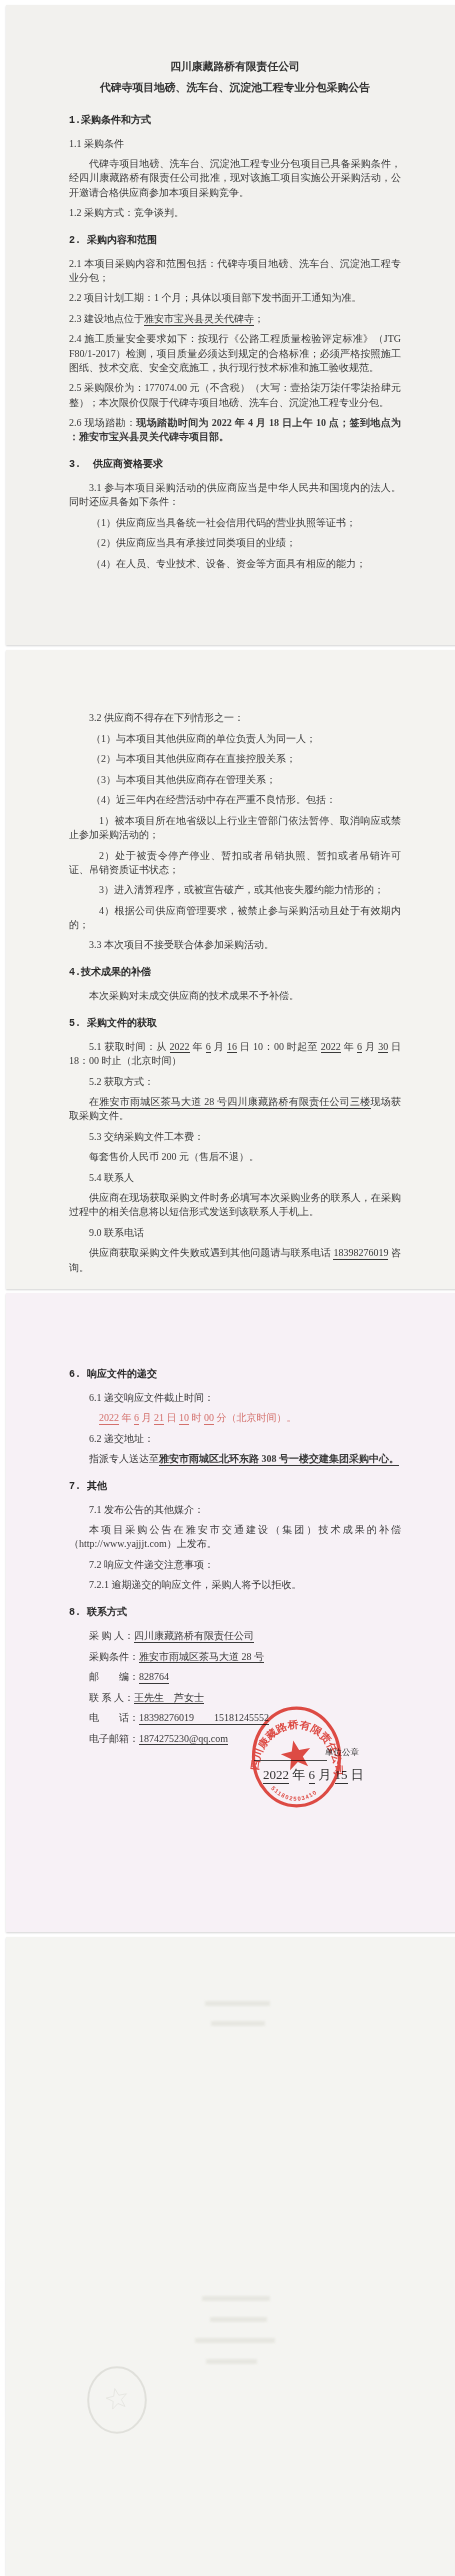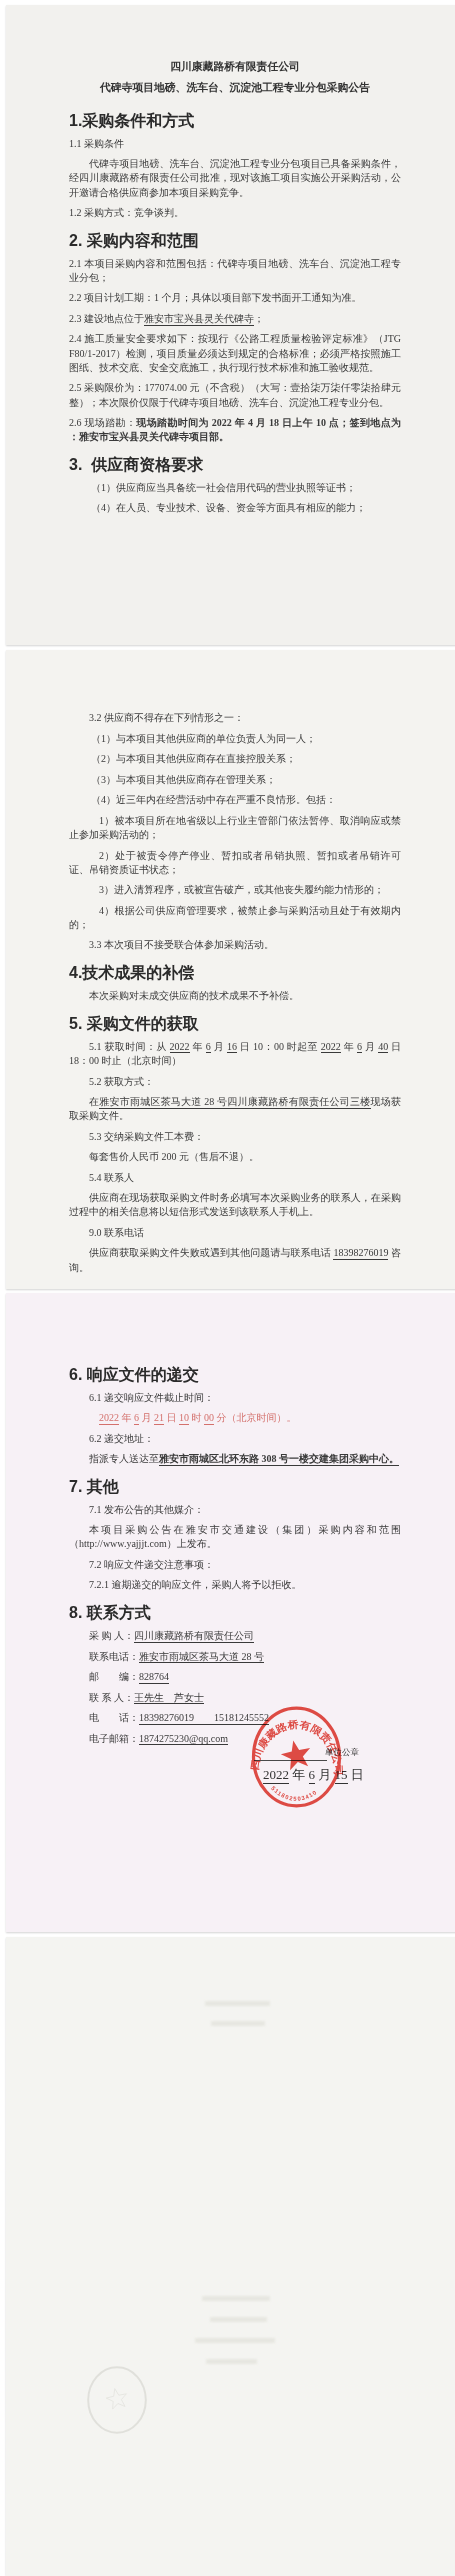--- a/index.html
+++ b/index.html
@@ -15,21 +15,21 @@
   .content{padding:0 60px 0 63px;}
   #page1 .content{padding-top:51px;}
   #page2 .content{padding-top:55px;}
   #page3 .content{padding-top:61px;}
   .titleblock{margin-bottom:15px;}
   .title{
     text-align:center;font-family:"Liberation Sans",sans-serif;font-weight:700;
     font-size:10.8px;line-height:21px;color:#333;margin:0;white-space:pre-wrap;
   }
   .h{
-    font-family:Liberation Sans, sans-serif;font-weight:700;font-size:16px;
+    font-family:Liberation Mono, monospace;font-weight:700;font-size:10px;
     color:#2b2b2b;line-height:15px;margin:12.5px 0 9px;white-space:pre-wrap;
   }
   p.t{font-size:10px;line-height:14.2px;margin:6.3px 0;text-align:justify;white-space:pre-wrap;}
   .i2{text-indent:2em;}
   .i22{text-indent:2.2em;}
   .i3{text-indent:3em;}
   .u{border-bottom:0.6px solid currentColor;padding-bottom:0.6px;}
   .bold{font-weight:700;}
   .red{color:#d4706c;}
   
@@ -58,21 +58,23 @@
 
     <h2 class="h">2. 采购内容和范围</h2>
     <p class="t">2.1 本项目采购内容和范围包括：代碑寺项目地磅、洗车台、沉淀池工程专业分包；</p>
     <p class="t">2.2 项目计划工期：1 个月；具体以项目部下发书面开工通知为准。</p>
     <p class="t"><span>2.3 建设地点位于</span><span class="u">雅安市宝兴县灵关代碑寺</span><span>；</span></p>
     <p class="t">2.4 施工质量安全要求如下：按现行《公路工程质量检验评定标准》（JTG F80/1-2017）检测，项目质量必须达到规定的合格标准；必须严格按照施工图纸、技术交底、安全交底施工，执行现行技术标准和施工验收规范。</p>
     <p class="t">2.5 采购限价为：177074.00 元（不含税）（大写：壹拾柒万柒仟零柒拾肆元整）；本次限价仅限于代碑寺项目地磅、洗车台、沉淀池工程专业分包。</p>
     <p class="t"><span>2.6 现场踏勘：</span><span class="bold">现场踏勘时间为 2022 年 4 月 18 日上午 10 点；签到地点为 ：雅安市宝兴县灵关代碑寺项目部。</span></p>
 
     <h2 class="h">3.  供应商资格要求</h2>
+    <p class="t i2">3.1 参与本项目采购活动的供应商应当是中华人民共和国境内的法人。同时还应具备如下条件：</p>
     <p class="t i22">（1）供应商应当具备统一社会信用代码的营业执照等证书；</p>
+    <p class="t i22">（2）供应商应当具有承接过同类项目的业绩；</p>
     <p class="t i22">（4）在人员、专业技术、设备、资金等方面具有相应的能力；</p>
   </div>
 </div>
 
 <div class="page" id="page2">
   <div class="content">
     <p class="t i2">3.2 供应商不得存在下列情形之一：</p>
     <p class="t i22">（1）与本项目其他供应商的单位负责人为同一人；</p>
     <p class="t i22">（2）与本项目其他供应商存在直接控股关系；</p>
     <p class="t i22">（3）与本项目其他供应商存在管理关系；</p>
@@ -80,21 +82,21 @@
     <p class="t i3">1）被本项目所在地省级以上行业主管部门依法暂停、取消响应或禁止参加采购活动的；</p>
     <p class="t i3">2）处于被责令停产停业、暂扣或者吊销执照、暂扣或者吊销许可证、吊销资质证书状态；</p>
     <p class="t i3">3）进入清算程序，或被宣告破产，或其他丧失履约能力情形的；</p>
     <p class="t i3">4）根据公司供应商管理要求，被禁止参与采购活动且处于有效期内的；</p>
     <p class="t i2">3.3 本次项目不接受联合体参加采购活动。</p>
 
     <h2 class="h">4.技术成果的补偿</h2>
     <p class="t i2">本次采购对未成交供应商的技术成果不予补偿。</p>
 
     <h2 class="h">5. 采购文件的获取</h2>
-    <p class="t i2"><span>5.1 获取时间：从 </span><span class="u">2022</span><span> 年 </span><span class="u">6</span><span> 月 </span><span class="u">16</span><span> 日 10：00 时起至 </span><span class="u">2022</span><span> 年 </span><span class="u">6</span><span> 月 </span><span class="u">40</span><span> 日 18：00 时止（北京时间）</span></p>
+    <p class="t i2"><span>5.1 获取时间：从 </span><span class="u">2022</span><span> 年 </span><span class="u">6</span><span> 月 </span><span class="u">16</span><span> 日 10：00 时起至 </span><span class="u">2022</span><span> 年 </span><span class="u">6</span><span> 月 </span><span class="u">30</span><span> 日 18：00 时止（北京时间）</span></p>
     <p class="t i2">5.2 获取方式：</p>
     <p class="t i2"><span>在</span><span class="u">雅安市雨城区茶马大道 28 号四川康藏路桥有限责任公司三楼</span><span>现场获取采购文件。</span></p>
     <p class="t i2">5.3 交纳采购文件工本费：</p>
     <p class="t i2">每套售价人民币 200 元（售后不退）。</p>
     <p class="t i2">5.4 联系人</p>
     <p class="t i2">供应商在现场获取采购文件时务必填写本次采购业务的联系人，在采购过程中的相关信息将以短信形式发送到该联系人手机上。</p>
     <p class="t i2">9.0 联系电话</p>
     <p class="t i2"><span>供应商获取采购文件失败或遇到其他问题请与联系电话 </span><span class="u">18398276019</span><span> 咨询。</span></p>
   </div>
 </div>
@@ -102,27 +104,27 @@
 <div class="page" id="page3">
   <div class="content">
     <h2 class="h">6. 响应文件的递交</h2>
     <p class="t i2">6.1 递交响应文件截止时间：</p>
     <p class="t i3 red"><span class="u">2022</span><span> 年 </span><span class="u">6</span><span> 月 </span><span class="u">21</span><span> 日 </span><span class="u">10</span><span> 时 </span><span class="u">00</span><span> 分（北京时间）。</span></p>
     <p class="t i2">6.2 递交地址：</p>
     <p class="t i2"><span>指派专人送达至</span><span class="u bold">雅安市雨城区北环东路 308 号一楼交建集团采购中心。</span></p>
 
     <h2 class="h">7. 其他</h2>
     <p class="t i2">7.1 发布公告的其他媒介：</p>
-    <p class="t i2">本项目采购公告在雅安市交通建设（集团）采购内容和范围（http://www.yajjjt.com）上发布。</p>
+    <p class="t i2">本项目采购公告在雅安市交通建设（集团）技术成果的补偿（http://www.yajjjt.com）上发布。</p>
     <p class="t i2">7.2 响应文件递交注意事项：</p>
     <p class="t i2">7.2.1 逾期递交的响应文件，采购人将予以拒收。</p>
 
     <h2 class="h">8. 联系方式</h2>
     <p class="t i2"><span>采 购 人：</span><span class="u">四川康藏路桥有限责任公司</span></p>
-    <p class="t i2"><span>联系电话：</span><span class="u">雅安市雨城区茶马大道 28 号</span></p>
+    <p class="t i2"><span>采购条件：</span><span class="u">雅安市雨城区茶马大道 28 号</span></p>
     <p class="t i2"><span>邮　　编：</span><span class="u">828764</span></p>
     <p class="t i2"><span>联 系 人：</span><span class="u">王先生　芦女士</span></p>
     <p class="t i2"><span>电　　话：</span><span class="u">18398276019　　15181245552</span></p>
     <p class="t i2"><span>电子邮箱：</span><span class="u">1874275230@qq.com</span></p>
   </div>
 
   <div class="seal-line"></div>
   <div class="seal-caption">单位公章</div>
   <div class="seal-date"><span class="u">2022</span><span> 年 </span><span class="u">6</span><span> 月 </span><span class="u">15</span><span> 日</span></div>
 

